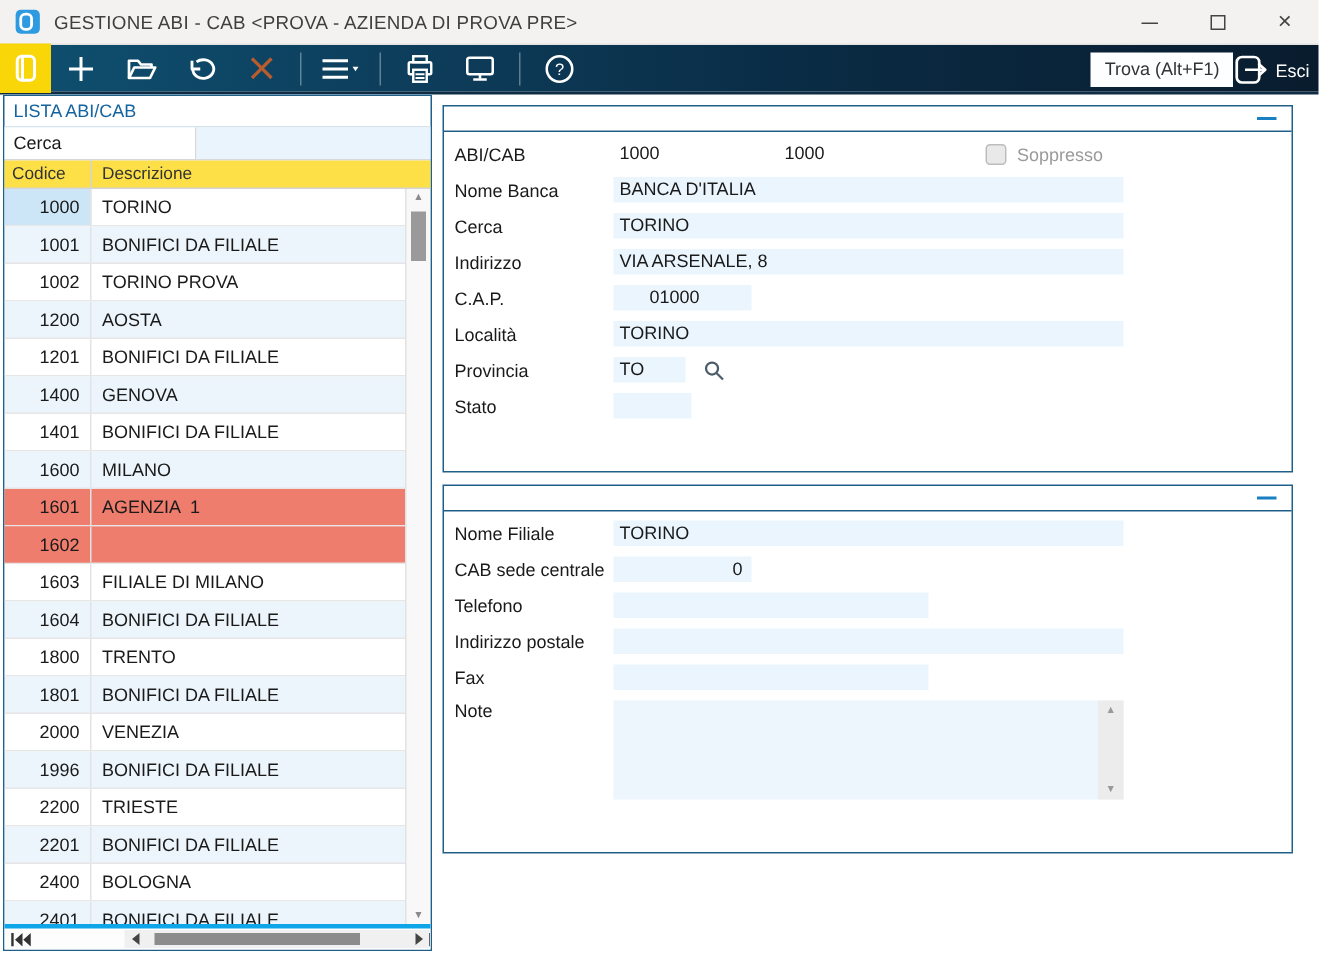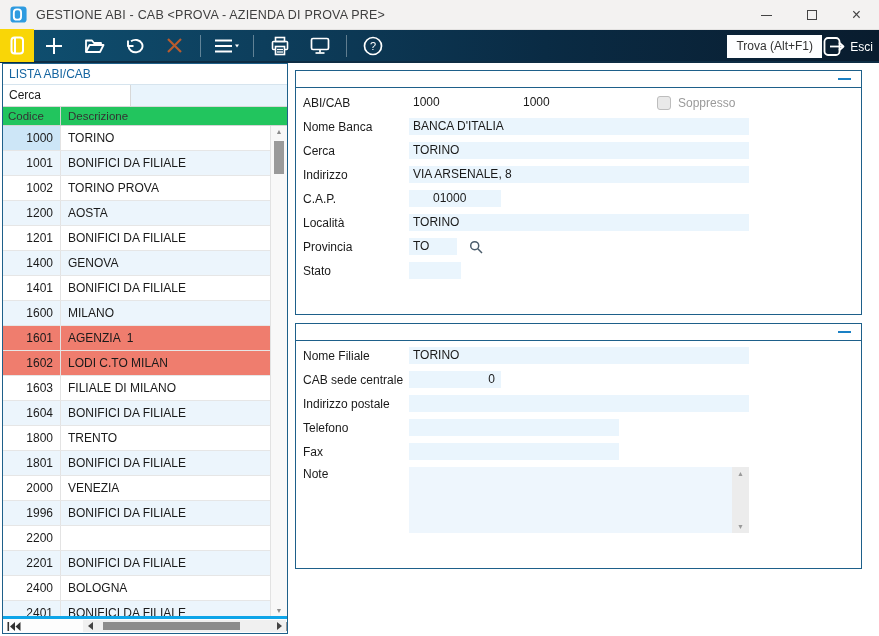--- a/index.html
+++ b/index.html
@@ -48,21 +48,21 @@
 
   
   .list-panel {
     position:absolute; left:2px; top:63px; width:286px; height:571px;
     border:1px solid #1e608a; background:#fff; display:flex; flex-direction:column;
   }
   .lp-title { height:21px; line-height:20px; padding-left:6px; color:#1464a0; font-size:12px; border-bottom:1px solid #d6e4ee; }
   .lp-search { height:22px; display:flex; border-bottom:1px solid #d8d8d8; }
   .lp-search-label { width:128px; padding-left:6px; line-height:21px; background:#fff; border-right:1px solid #d8d8d8; }
   .lp-search-input { flex:1; background:#e9f4fc; }
-  .lp-header { height:19px; display:flex; background:#22c55e; border-bottom:1px solid #d4d4d4; font-size:11.5px; color:#333; }
+  .lp-header { height:19px; display:flex; background:#fde047; border-bottom:1px solid #d4d4d4; font-size:11.5px; color:#333; }
   .lp-h-code { width:58px; padding-left:5px; line-height:18px; border-right:1px solid #d4d4d4; }
   .lp-h-desc { flex:1; padding-left:7px; line-height:18px; }
   .lp-body { position:relative; flex:1; overflow:hidden; }
   .lp-rows { position:absolute; left:0; top:0; width:269px; }
   .lrow { display:flex; height:25px; line-height:24px; border-bottom:1px solid #e6e6e6; background:#fff; }
   .lrow:nth-child(even) { background:#ecf5fc; }
   .lrow.salmon, .lrow.salmon .lcode { background:#ef7d6e; }
   .lrow.selected .lcode { background:#cde6f7; }
   .lcode { width:58px; text-align:right; padding-right:7px; border-right:1px solid #e3e3e3; }
   .ldesc { flex:1; padding-left:7px; white-space:pre; }
@@ -263,21 +263,20 @@
     <div class="ldesc">MILANO</div>
   </div>
 
   <div class="lrow salmon">
     <div class="lcode">1601</div>
     <div class="ldesc">AGENZIA  1</div>
   </div>
 
   <div class="lrow salmon">
     <div class="lcode">1602</div>
-    <div class="ldesc">LODI C.TO MILAN</div>
   </div>
 
   <div class="lrow">
     <div class="lcode">1603</div>
     <div class="ldesc">FILIALE DI MILANO</div>
   </div>
 
   <div class="lrow">
     <div class="lcode">1604</div>
     <div class="ldesc">BONIFICI DA FILIALE</div>
@@ -298,20 +297,21 @@
     <div class="ldesc">VENEZIA</div>
   </div>
 
   <div class="lrow">
     <div class="lcode">1996</div>
     <div class="ldesc">BONIFICI DA FILIALE</div>
   </div>
 
   <div class="lrow">
     <div class="lcode">2200</div>
+    <div class="ldesc">TRIESTE</div>
   </div>
 
   <div class="lrow">
     <div class="lcode">2201</div>
     <div class="ldesc">BONIFICI DA FILIALE</div>
   </div>
 
   <div class="lrow">
     <div class="lcode">2400</div>
     <div class="ldesc">BOLOGNA</div>
@@ -408,26 +408,26 @@
   <div class="panel-body">
     <div class="frow">
       <div class="flabel">Nome Filiale</div>
       <div class="field w-full">TORINO</div>
     </div>
     <div class="frow">
       <div class="flabel">CAB sede centrale</div>
       <div class="field w-cap num-right">0</div>
     </div>
     <div class="frow">
+      <div class="flabel">Telefono</div>
+      <div class="field w-tel"></div>
+    </div>
+    <div class="frow">
       <div class="flabel">Indirizzo postale</div>
       <div class="field w-full"></div>
-    </div>
-    <div class="frow">
-      <div class="flabel">Telefono</div>
-      <div class="field w-tel"></div>
     </div>
     <div class="frow">
       <div class="flabel">Fax</div>
       <div class="field w-tel"></div>
     </div>
     <div class="frow-note">
       <div class="flabel">Note</div>
       <div class="note-area">
         <span></span>
         <div class="note-scroll">

